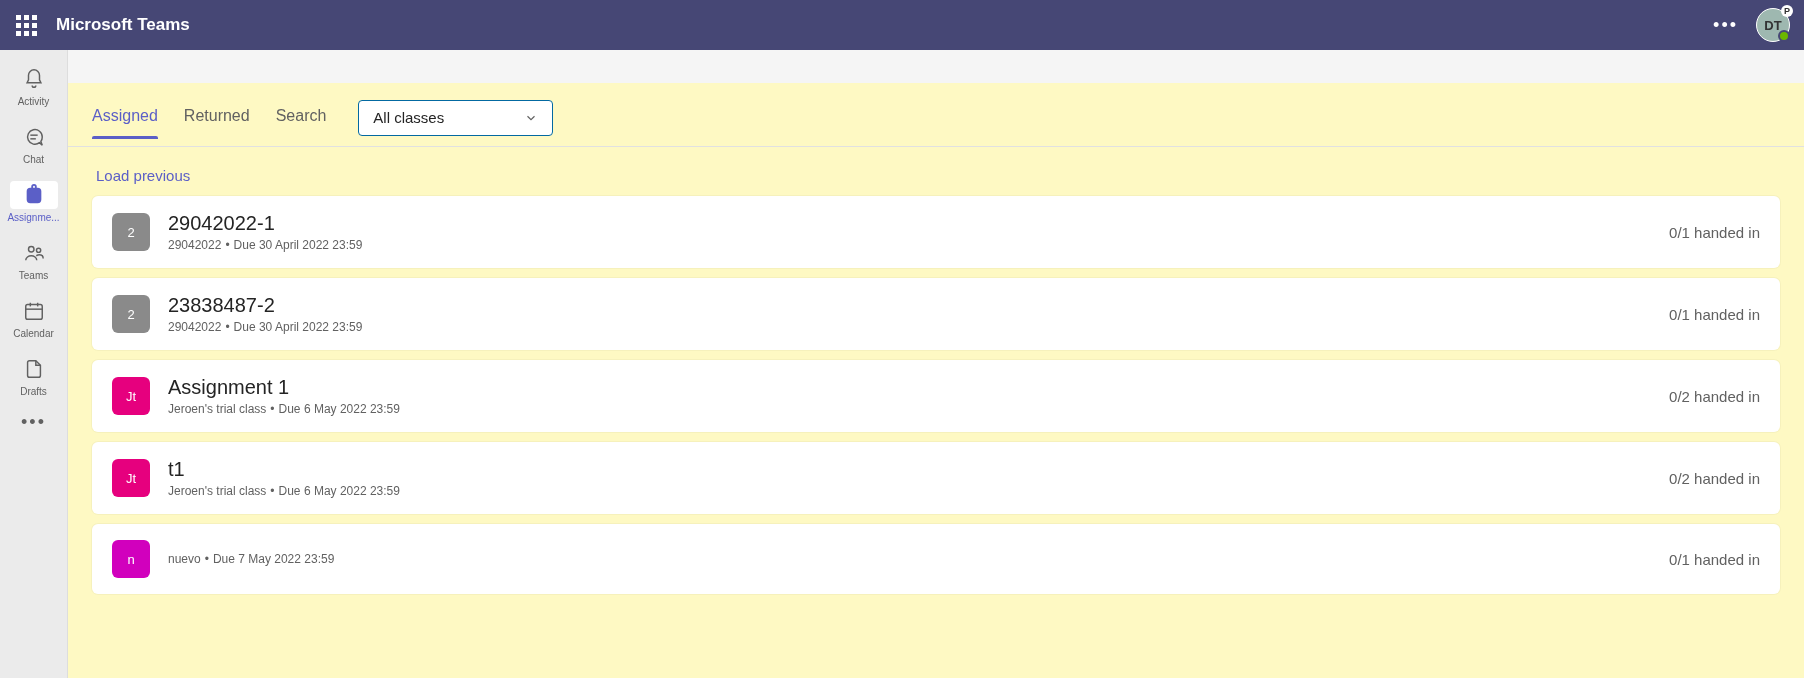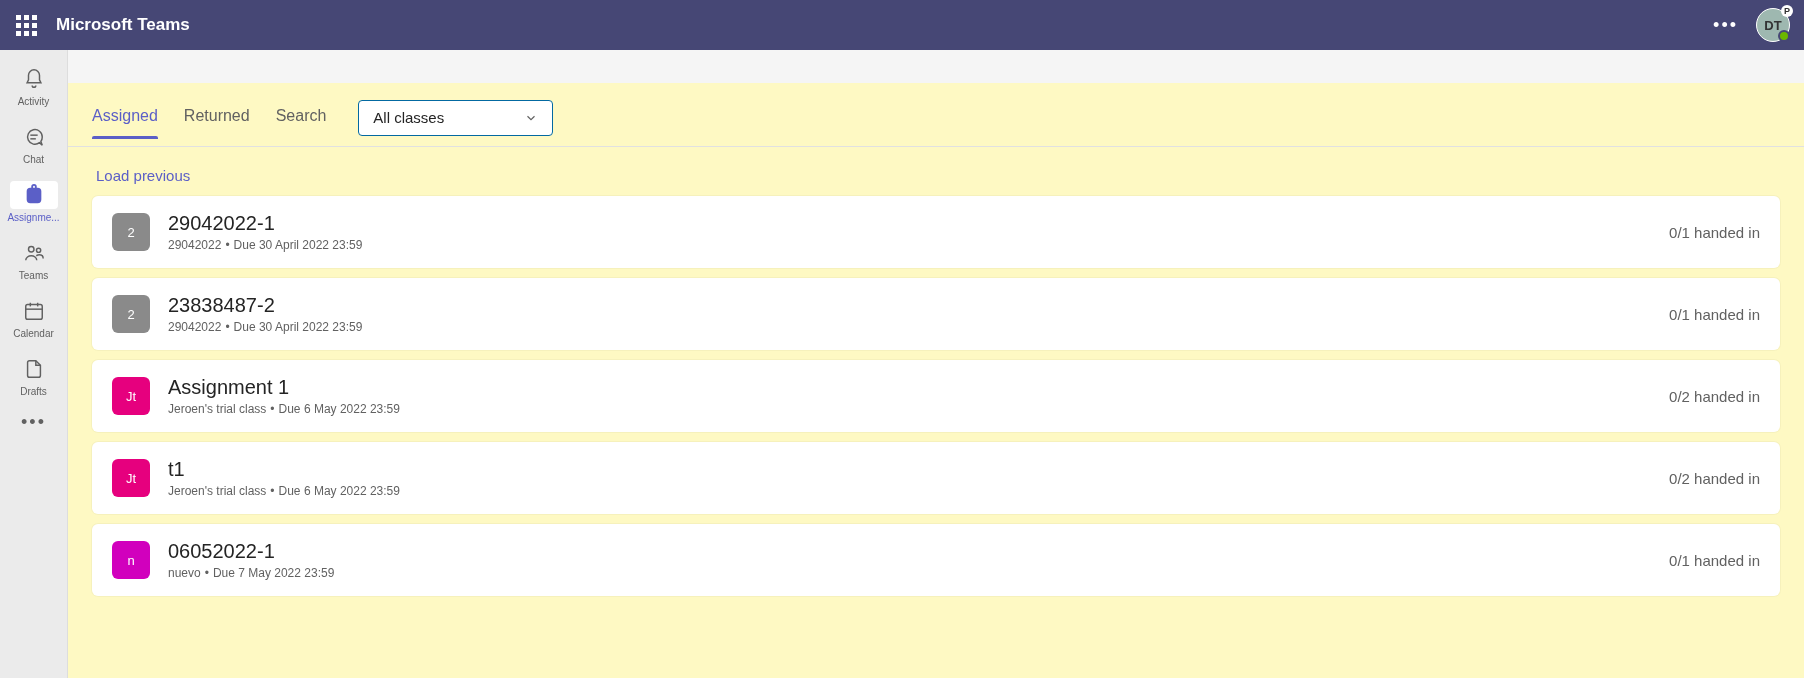--- a/index.html
+++ b/index.html
@@ -339,21 +339,20 @@
             <div class="thumb pink">Jt</div>
             <div class="card-body">
               <div class="card-title">t1</div>
               <div class="card-sub"><span>Jeroen's trial class</span><span class="dot-sep">•</span><span>Due 6 May 2022 23:59</span></div>
             </div>
             <div class="card-status">0/2 handed in</div>
           </div>
           <div class="card">
             <div class="thumb magenta">n</div>
             <div class="card-body">
-              <div class="card-title">06052022-1</div>
               <div class="card-sub"><span>nuevo</span><span class="dot-sep">•</span><span>Due 7 May 2022 23:59</span></div>
             </div>
             <div class="card-status">0/1 handed in</div>
           </div>
         </div>
     </div>
   </div>
 </div>
 
 </body></html>

